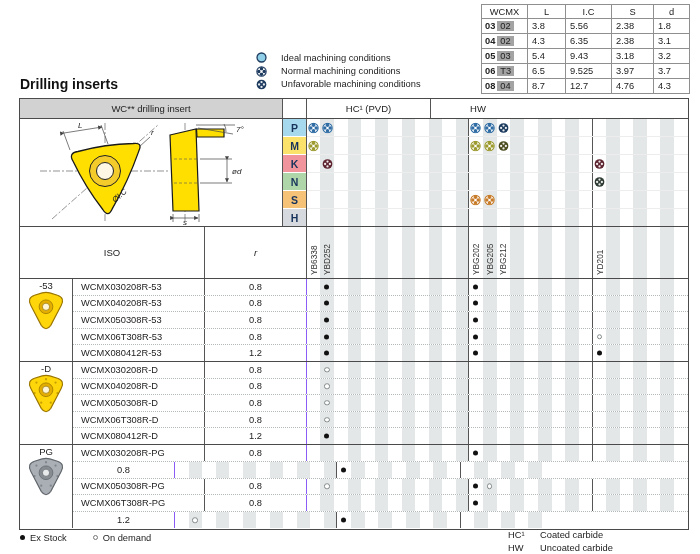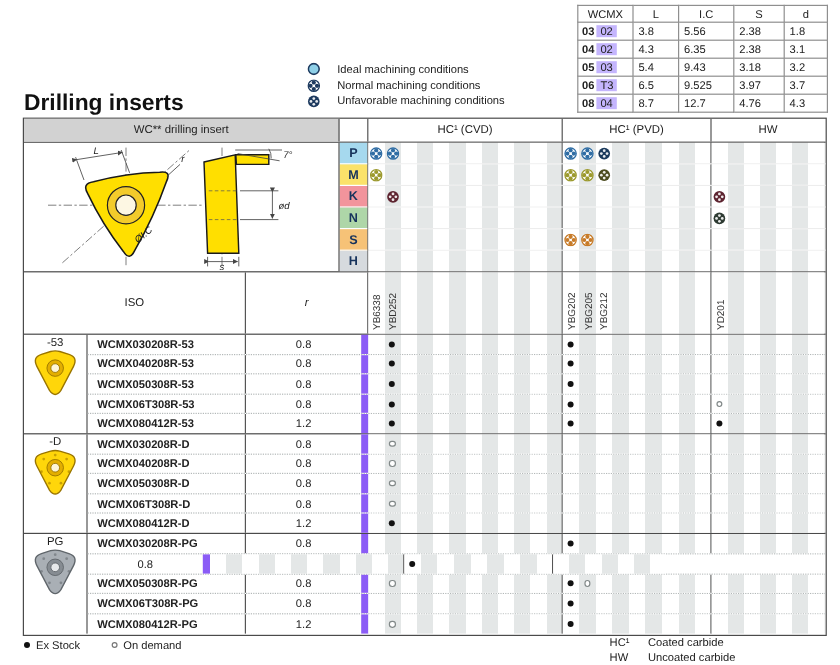--- a/index.html
+++ b/index.html
@@ -7,31 +7,31 @@
   .page{position:relative;width:700px;height:554px;background:#fff;overflow:hidden}
 
   
   .spec-wrap{position:absolute;left:481px;top:4px}
   .spec-wrap table{border-collapse:collapse;border:1.5px solid #3c3c3c;font-size:9.3px}
   .spec-wrap th{border:1px solid #8f8f8f;font-weight:normal;height:14px;padding:0 4px;text-align:center}
   .spec-wrap thead tr{border-bottom:1.5px solid #3c3c3c}
   .spec-wrap td{border:1px solid #8f8f8f;height:15px;padding:0 4px;text-align:left}
   .spec-wrap td.code{text-align:left;padding:0 3px;white-space:nowrap}
   .spec-wrap td.code b{font-weight:bold}
-  .spec-wrap .suffix{background:#c4b5fd;display:inline-block;padding:0 3px;margin-left:2px}
+  .spec-wrap .suffix{background:#a3a3a3;display:inline-block;padding:0 3px;margin-left:2px}
   .spec-wrap th:nth-child(1){width:46px}.spec-wrap th:nth-child(2){width:38px}
   .spec-wrap th:nth-child(3){width:46px}.spec-wrap th:nth-child(4){width:42px}
   .spec-wrap th:nth-child(5){width:36px}
 
   
   .cond-legend{position:absolute;left:256px;top:51px}
   .leg-row{display:flex;align-items:center;height:13.4px;font-size:9.3px}
   .leg-row .cicon{margin-right:14px}
 
-  .page-title{position:absolute;left:20px;top:76px;font-size:19px;font-weight:bold;color:#111}
+  .page-title{position:absolute;left:20px;top:76px;font-size:14px;font-weight:bold;color:#111}
 
   
   .main-table{position:absolute;left:19px;top:98px;width:670px;height:432px;border:1.5px solid #4a4a4a;background:#fff}
   .band-a{display:flex;height:20px;border-bottom:1px solid #4a4a4a;font-size:9.5px}
   .wc-head{width:263px;background:#d2d2d2;border-right:1px solid #555;display:flex;align-items:center;justify-content:center}
   .letter-head{width:24px;border-right:1px solid #555}
   .sec-heads{flex:1;display:flex}
   .sec-head{display:flex;align-items:center;justify-content:center;border-right:1px solid #555}
   .sec-head:last-child{border-right:none}
 
@@ -59,22 +59,22 @@
   .grade-label{position:absolute;bottom:3px;transform:rotate(-90deg);transform-origin:left bottom;white-space:nowrap;font-size:8.3px;line-height:8px;color:#333}
 
   .band-d{display:flex;flex-direction:column}
   .group-block{display:flex;height:83px;border-bottom:1px solid #4a4a4a}
   .group-block:last-child{border-bottom:none}
   .group-cell{width:53px;border-right:1px solid #555;display:flex;flex-direction:column;align-items:center;padding-top:1px}
   .group-label{font-size:9.5px;color:#222}
   .group-rows{flex:1;display:flex;flex-direction:column}
   .data-row{flex:1;display:flex;border-bottom:1px dotted #b3b8b8;font-size:9.3px}
   .data-row.last{border-bottom:none}
-  .iso-name{width:132px;font-weight:bold;display:flex;align-items:center;padding-left:8px;border-right:1px solid #555;white-space:nowrap}
-  .r-val{width:102px;display:flex;align-items:center;justify-content:center;border-right:6px solid #8b5cf6}
+  .iso-name{width:132px;font-weight:normal;display:flex;align-items:center;padding-left:8px;border-right:1px solid #555;white-space:nowrap}
+  .r-val{width:102px;display:flex;align-items:center;justify-content:center;border-right:1px solid #8b5cf6}
   .mark{position:absolute;top:50%;transform:translateY(-50%);border-radius:50%}
   .mark.dot{width:5px;height:5px;background:#111}
   .mark.ring{width:5.5px;height:5.5px;background:#fff;border:1px solid #828989}
 
   
   .stock-legend{position:absolute;left:20px;top:533px;font-size:9.3px}
   .sl-item{margin-right:26px}
   .sl-dot{display:inline-block;width:5px;height:5px;background:#111;border-radius:50%;margin-right:5px;vertical-align:1px}
   .sl-ring{display:inline-block;width:5px;height:5px;border:1px solid #777;background:#fff;border-radius:50%;margin-right:5px;vertical-align:1px}
   .footnotes{position:absolute;left:508px;top:529px;font-size:9.3px}
@@ -178,21 +178,20 @@
     </div>
 
   <div class="page-title">Drilling inserts</div>
 
   <div class="main-table">
 
     <div class="band-a">
       <div class="wc-head">WC** drilling insert</div>
       <div class="letter-head"></div>
       <div class="sec-heads">
-          <div class="sec-head" style="width:162px">HC¹ (CVD)</div>
           <div class="sec-head" style="width:124px">HC¹ (PVD)</div>
           <div class="sec-head" style="width:94px">HW</div>
         </div>
     </div>
 
     <div class="band-b">
       <div class="drawing-cell">
         <svg class="dwg" width="263" height="107" viewBox="0 0 263 107">
           <defs>
             <marker id="ah" markerWidth="7" markerHeight="7" refX="5.5" refY="3" orient="auto">
@@ -629,21 +628,20 @@
             <div class="data-row">
               <div class="iso-name">WCMX06T308R-PG</div>
               <div class="r-val">0.8</div>
               <div class="mark-cell stripes-cvd" style="width:162px"></div>
               <div class="mark-cell stripes-pvd" style="width:124px">
                 <span class="mark dot" style="left:4.1px"></span>
               </div>
               <div class="mark-cell stripes-hw" style="width:94px"></div>
             </div>
             <div class="data-row last">
-              <div class="iso-name">WCMX080412R-PG</div>
               <div class="r-val">1.2</div>
               <div class="mark-cell stripes-cvd" style="width:162px">
                 <span class="mark ring" style="left:17.4px"></span>
               </div>
               <div class="mark-cell stripes-pvd" style="width:124px">
                 <span class="mark dot" style="left:4.1px"></span>
               </div>
               <div class="mark-cell stripes-hw" style="width:94px"></div>
             </div>
           </div>

